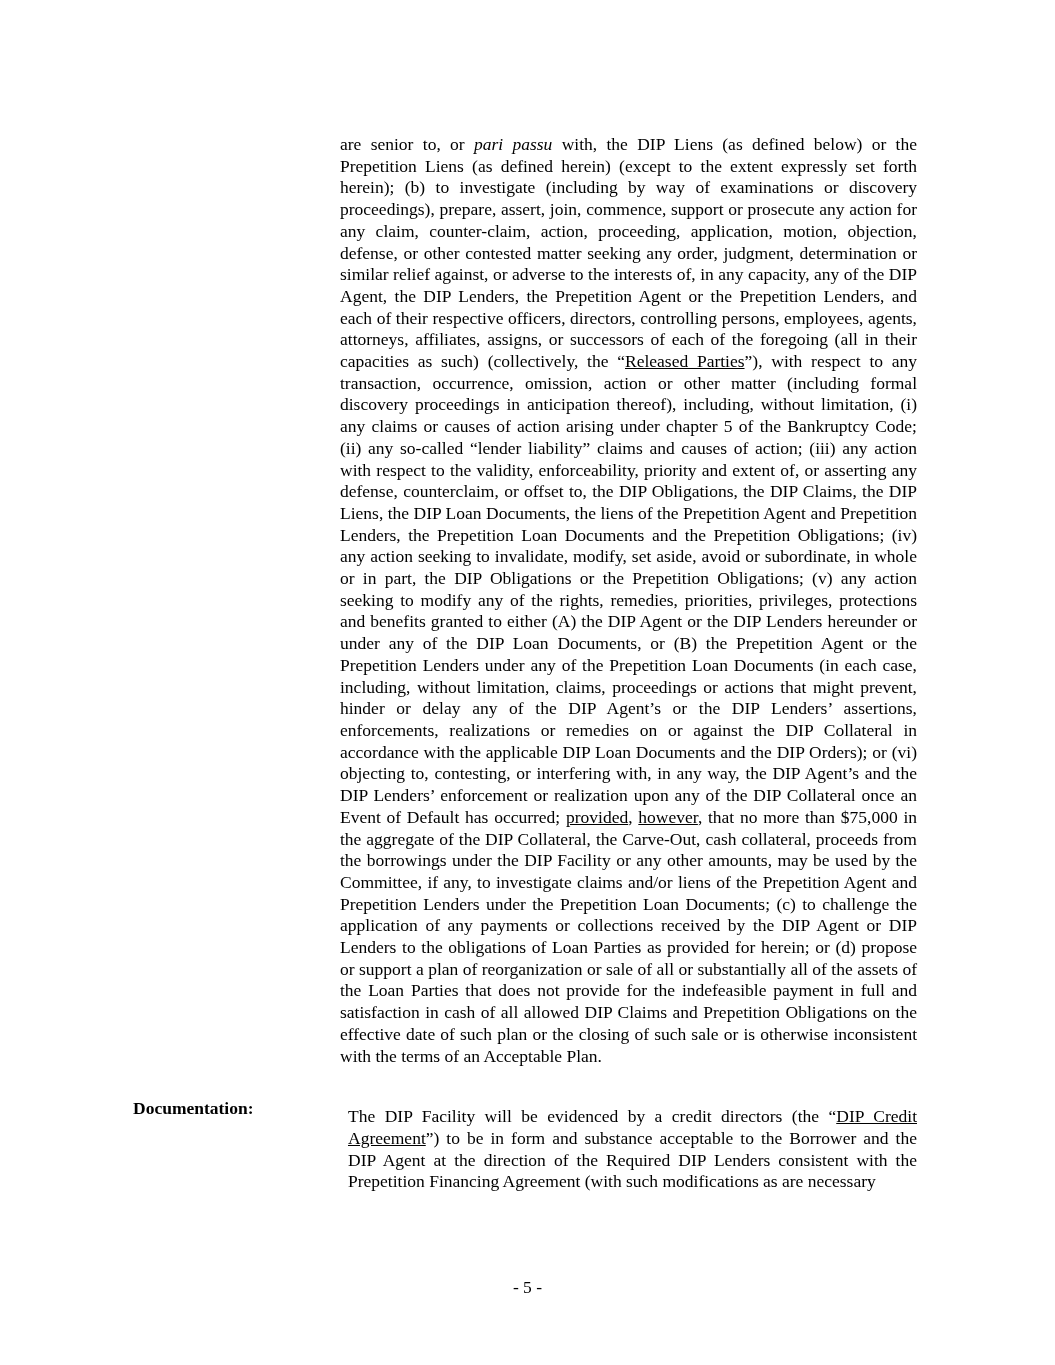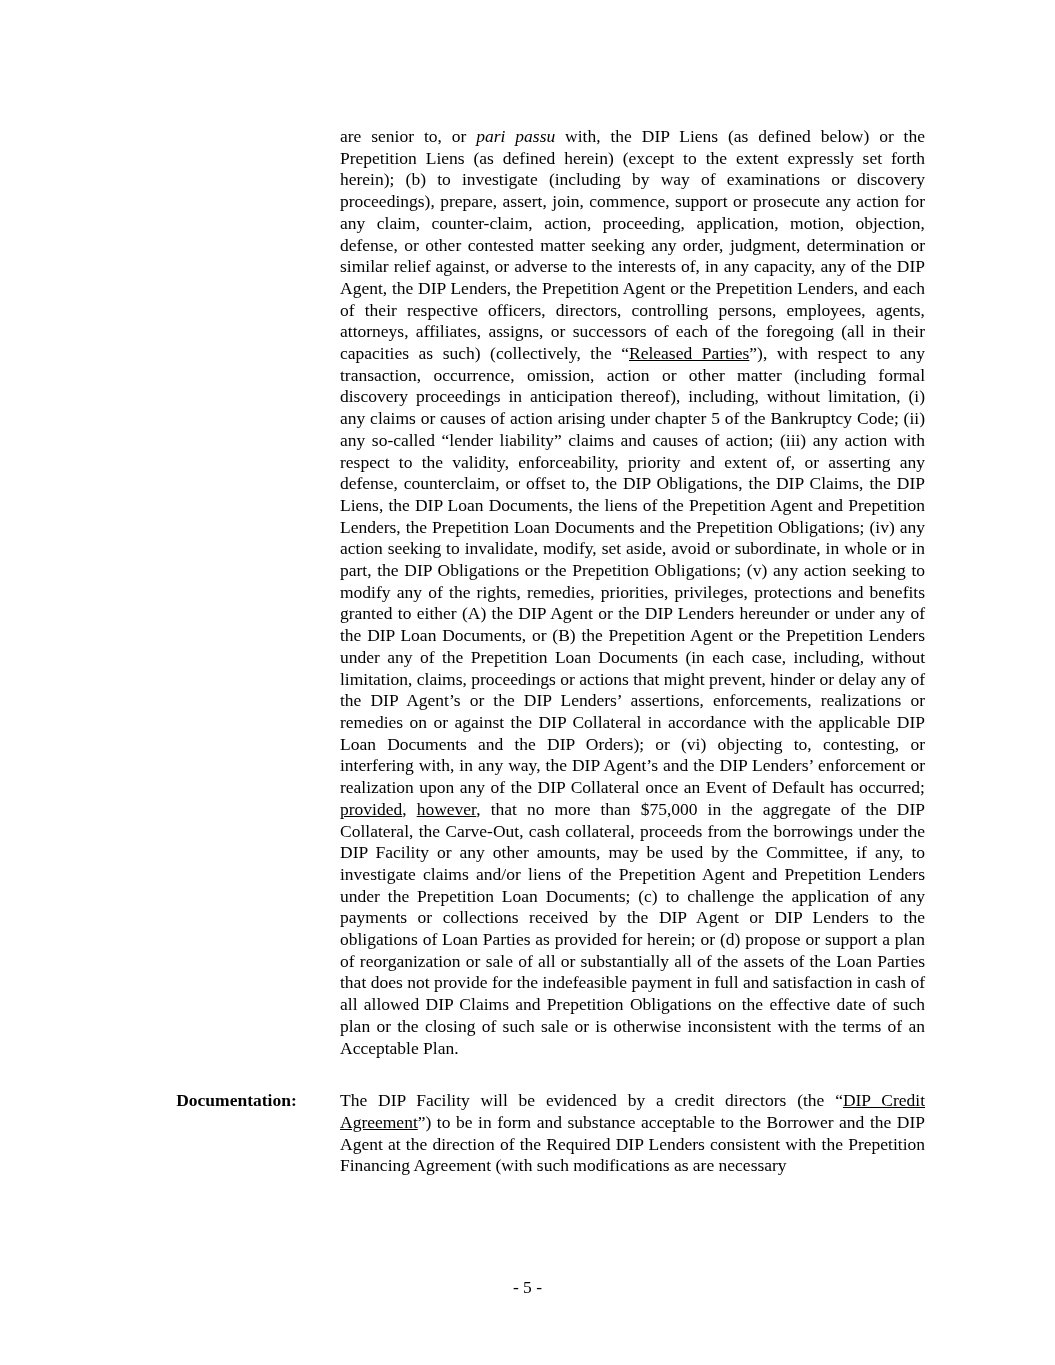--- a/index.html
+++ b/index.html
@@ -18,36 +18,36 @@
     line-height: 21.7px;
     overflow: hidden;
   }
   .content {
     position: absolute;
     left: 133px;
     top: 126px;
     width: 792px;
   }
   .para {
-    margin: 0;
+    margin: 8px;
     text-align: justify;
   }
   .main-para {
     margin-left: 207px; 
   }
   .doc-row {
     display: flex;
     align-items: flex-start;
     margin-top: 31px;
   }
   .doc-label {
     width: 207px;
     flex-shrink: 0;
     font-weight: bold;
-    text-align: center;
+    text-align: left;
   }
   .doc-para {
     flex: 1;
   }
   .italic {
     font-style: italic;
   }
   .underline {
     text-decoration: underline;
   }

